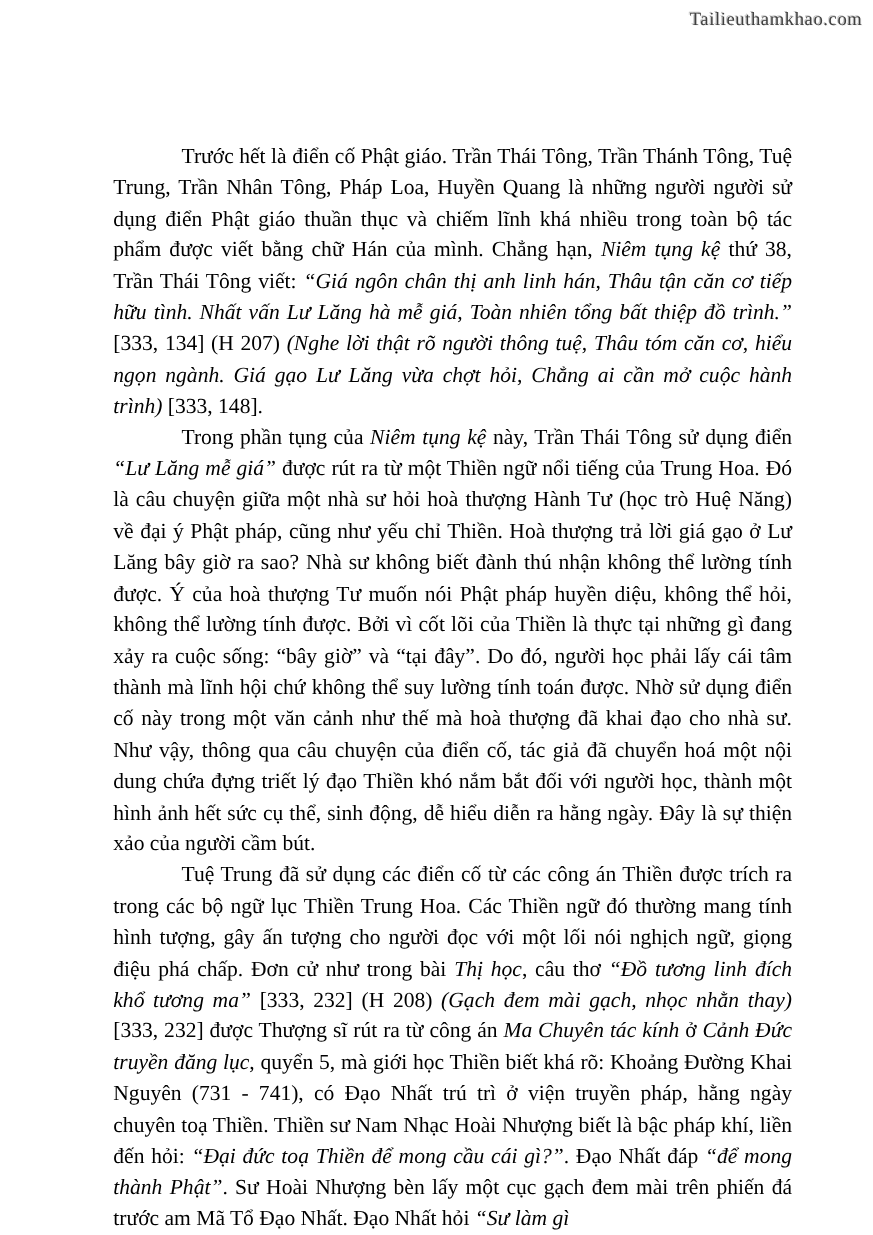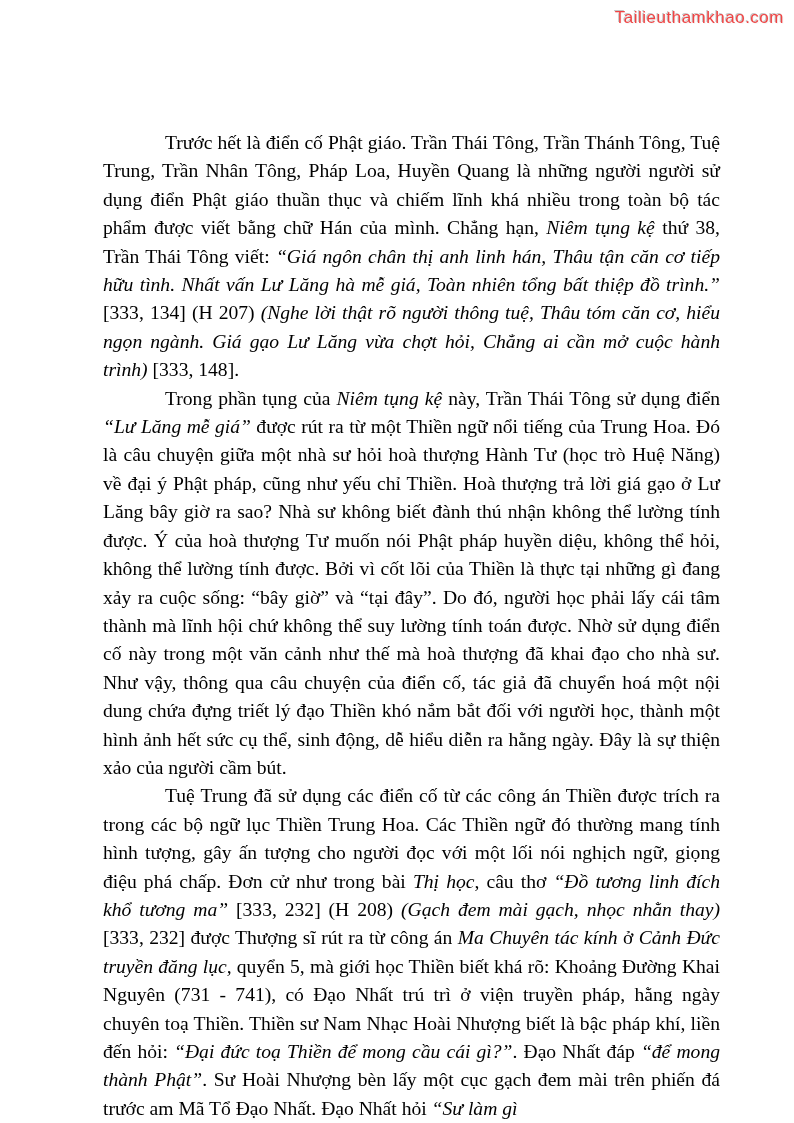--- a/index.html
+++ b/index.html
@@ -13,24 +13,24 @@
     height: 1123px;
     background: #ffffff;
     overflow: hidden;
     font-family: "Liberation Serif", "DejaVu Serif", serif;
     color: #000000;
   }
   .watermark {
     position: absolute;
     top: 8px;
     right: 10px;
-    font-family: Liberation Sans, sans-serif;
+    font-family: Liberation Serif, serif;
     font-size: 17px;
     letter-spacing: 0.5px;
-    color: #ef4444;
+    color: #404040;
     text-shadow: 1px 1px 0 #f7f7f7, -1px -1px 0 #c6c6c6;
     user-select: none;
   }
   .page-number {
     position: absolute;
     top: 56px;
     left: 0;
     width: 100%;
     text-align: center;
     font-size: 19px;

